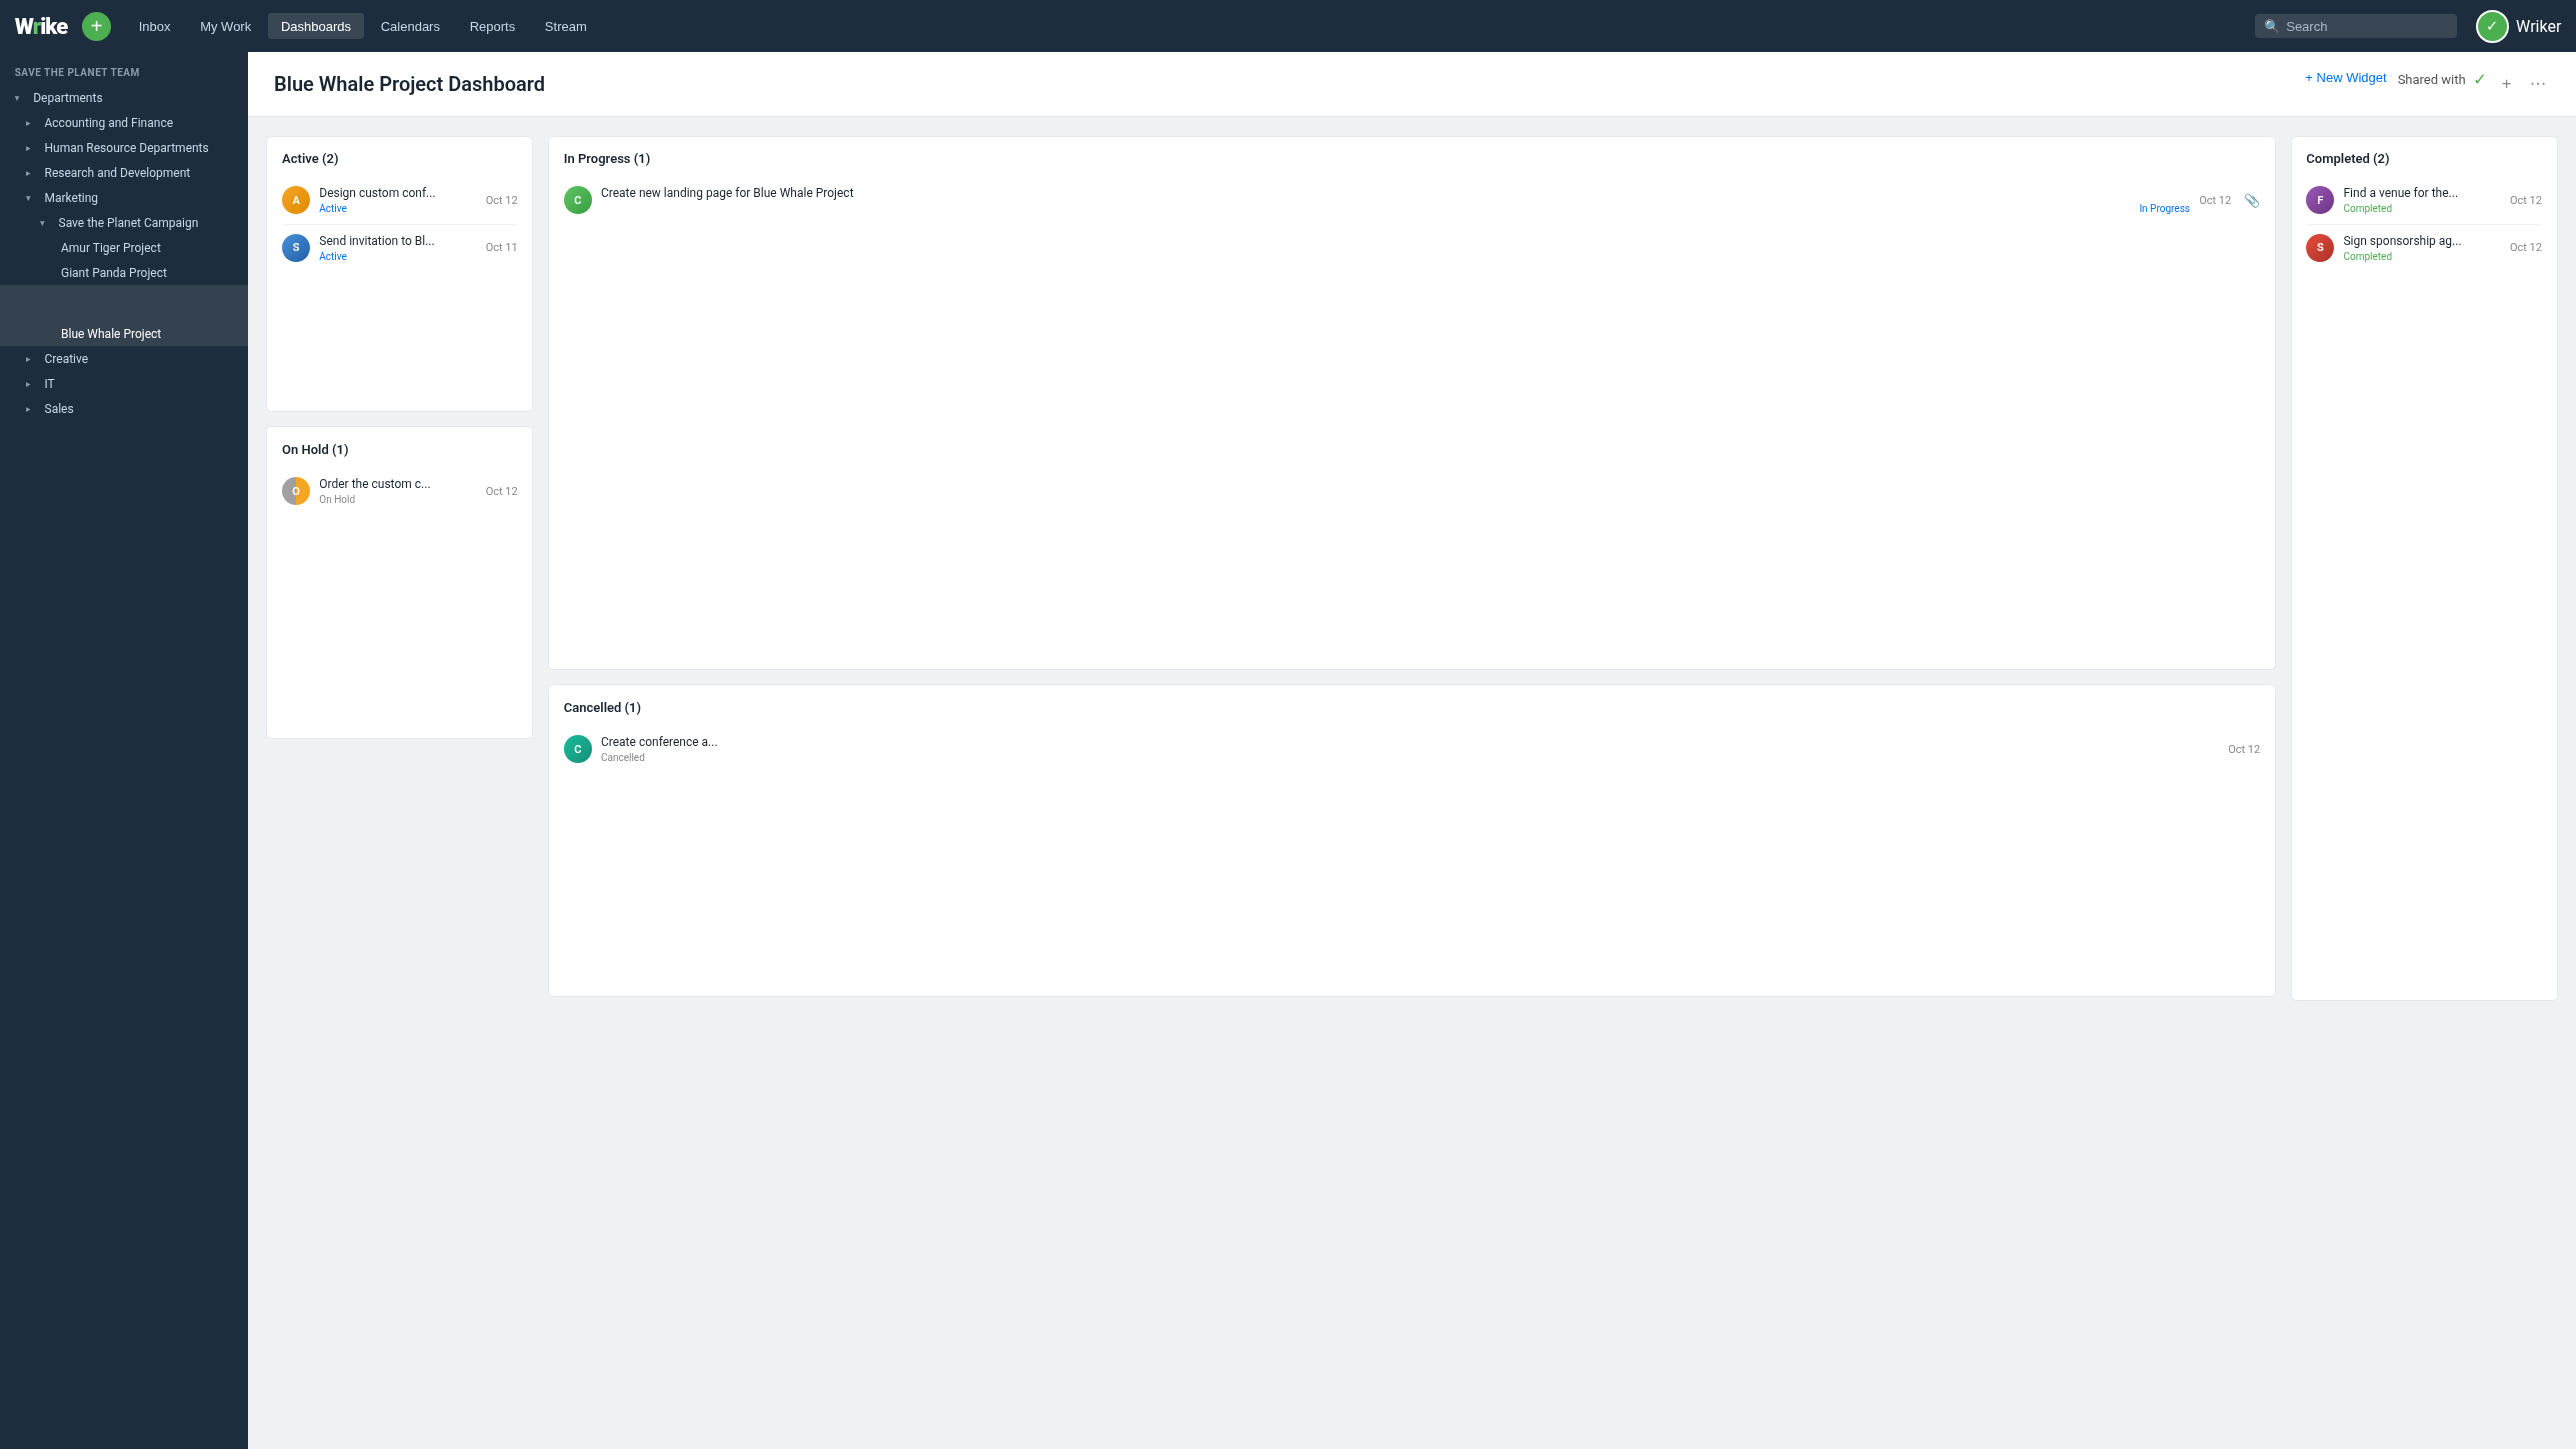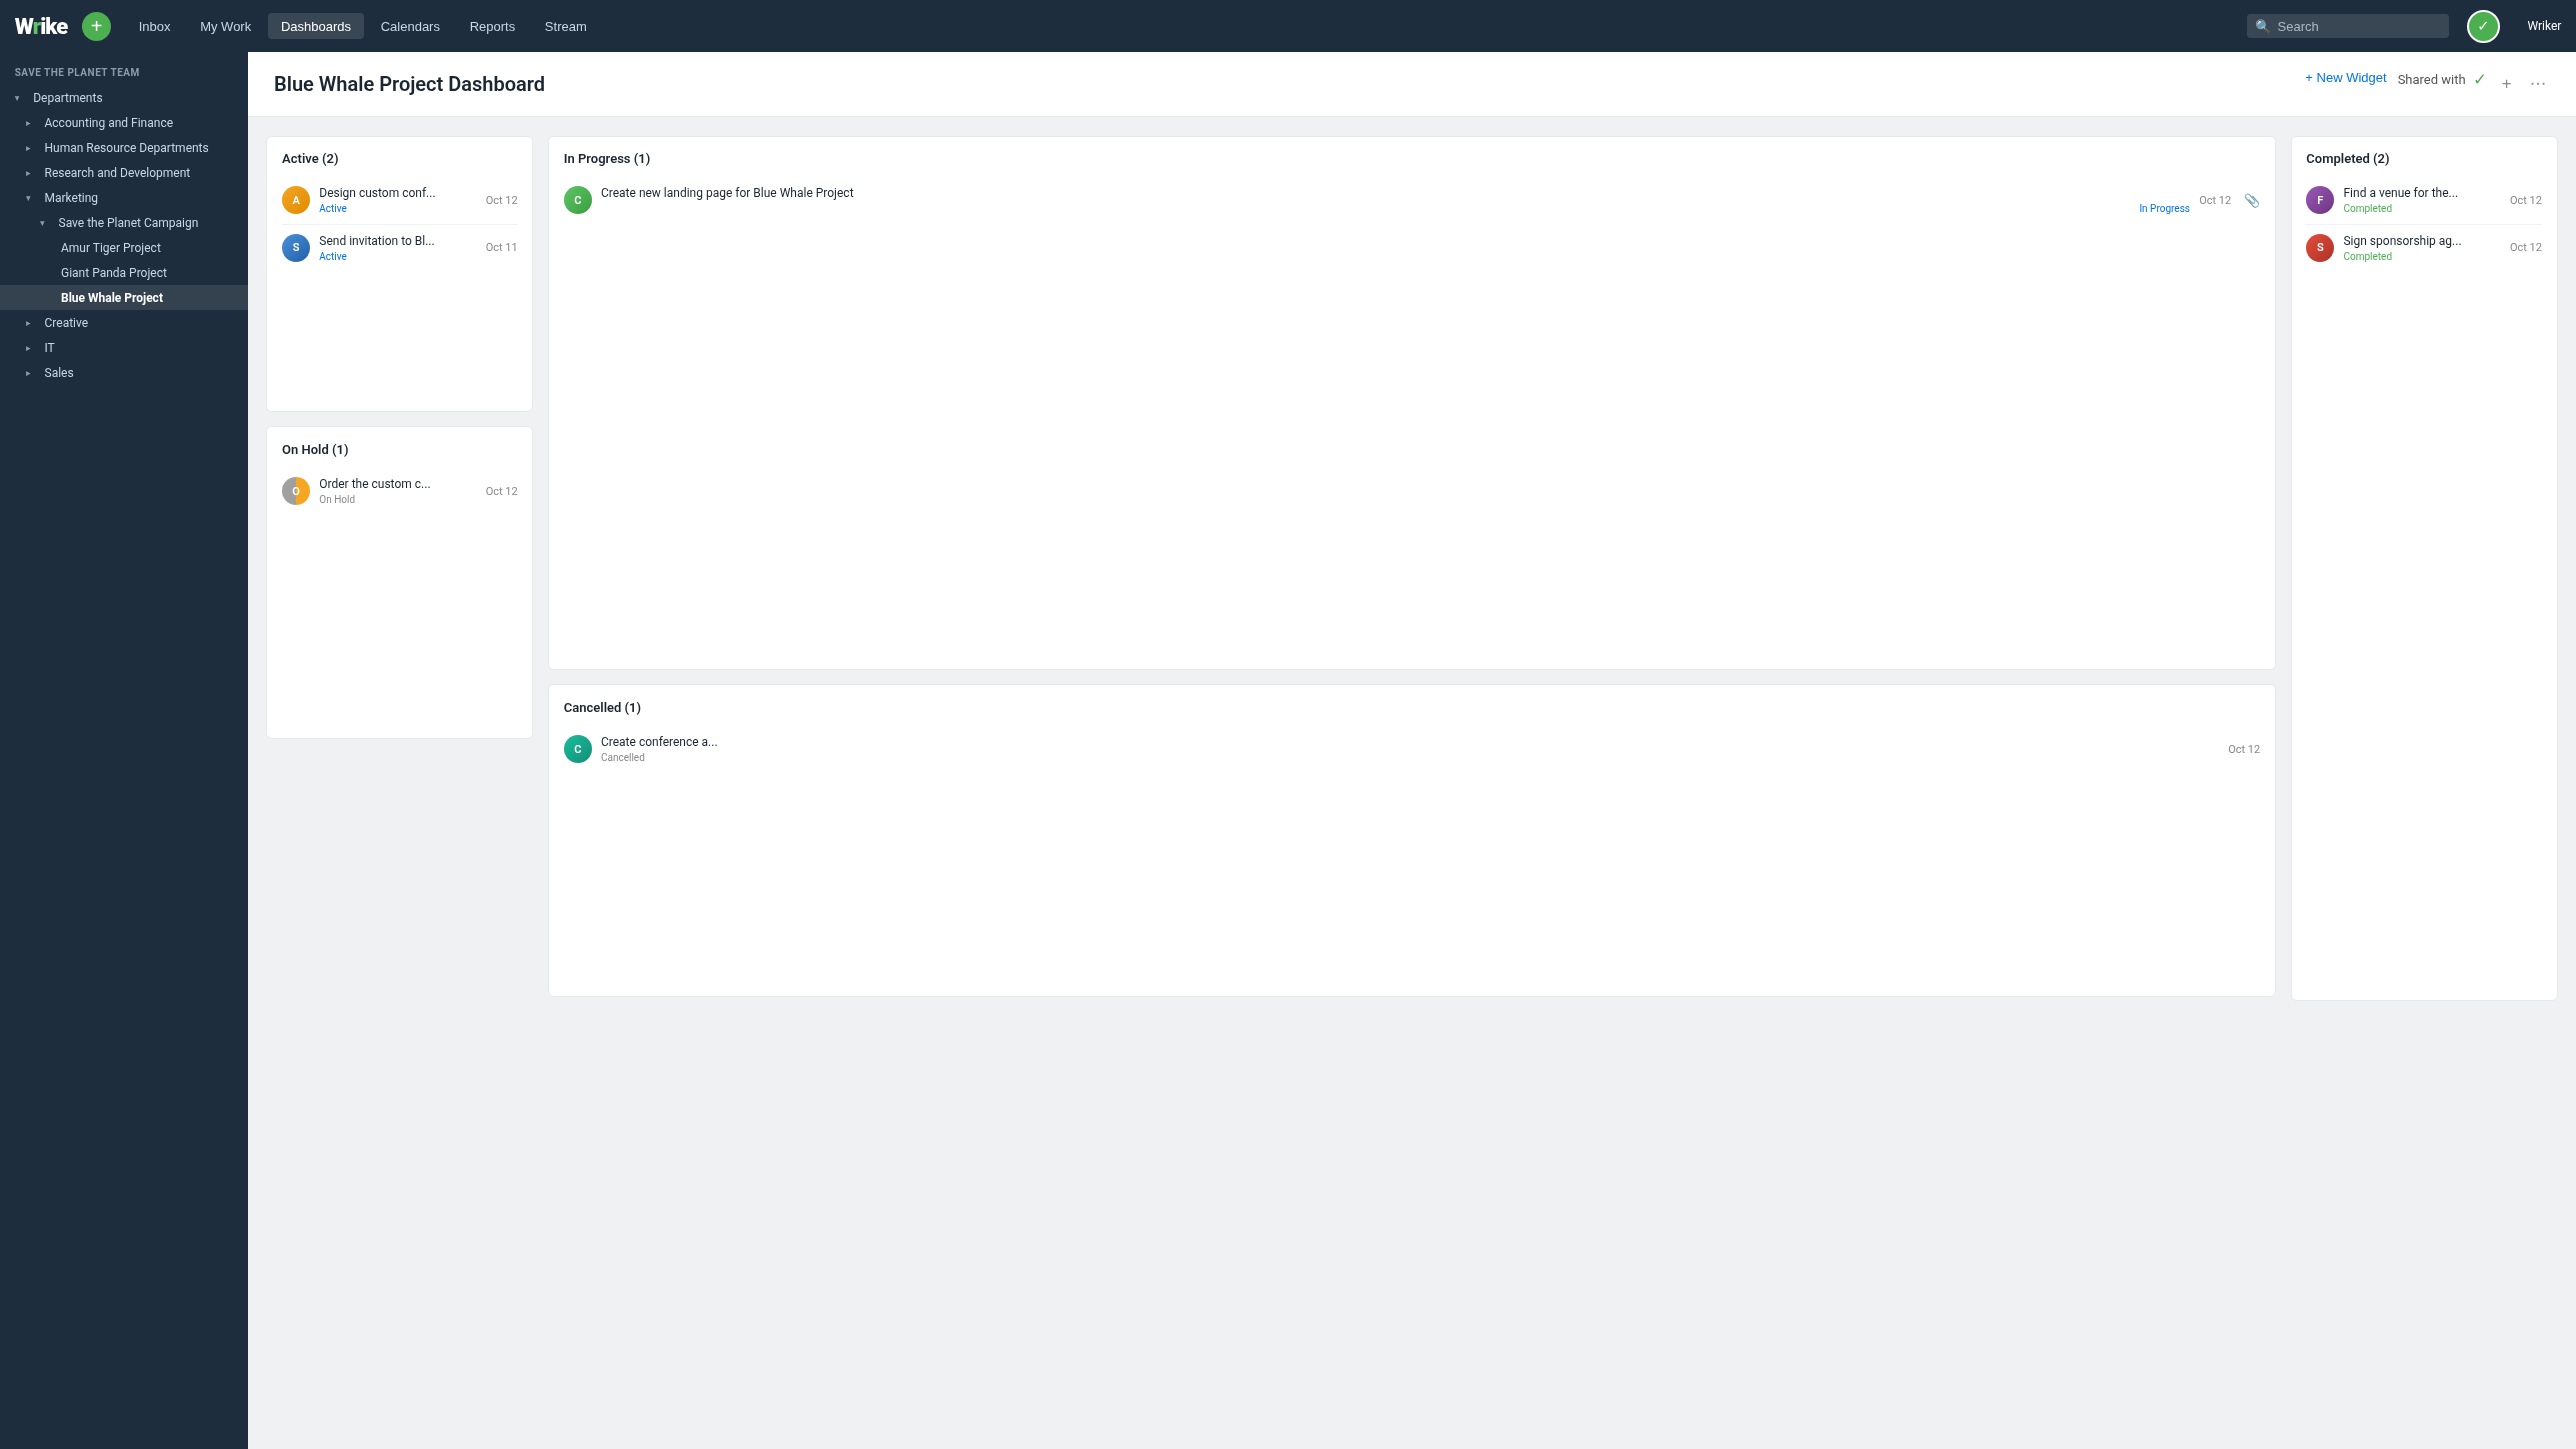--- a/index.html
+++ b/index.html
@@ -20,21 +20,21 @@
       margin-left: auto; display: flex; align-items: center; background: rgba(255,255,255,0.12); border-radius: 3.7px; padding: 4.6px 9.2px; gap: 5.5px; min-width: 202px;
     }
     .search-input { background: none; border: none; outline: none; color: #14b8a6; font-size: 13px; width: 147px; }
     .search-input::placeholder { color: #aabbc5; }
     .user-badge {
       display: flex; align-items: center; gap: 7.4px; margin-left: 14.7px; cursor: pointer;
     }
     .user-avatar-check {
       width: 33px; height: 33px; border-radius: 50%; background: #4caf50; border: 2.8px solid #fff; display: flex; align-items: center; justify-content: center; color: #fff; font-size: 14.7px;
     }
-    .user-name { color: #fff; font-size: 12px; margin-left: 20px; }
+    .user-name { color: #fff; font-size: 16px; }
 
     
     .layout { display: flex; height: 100vh; padding-top: 52px; }
 
     
     .sidebar {
       width: 248px; background: #1e2d3d; color: #c8d6e5; overflow-y: auto; flex-shrink: 0; padding-bottom: 22px;
     }
     .sidebar-team {
       padding: 14.7px 14.7px 7.4px; font-size: 10px; font-weight: 700; color: #8a9bab; letter-spacing: 0.05em; text-transform: uppercase;
@@ -156,21 +156,21 @@
 
     <div class="sidebar-item" style="padding-left:61px;">
       <span>Amur Tiger Project</span>
     </div>
 
     <div class="sidebar-item" style="padding-left:61px;">
       <span>Giant Panda Project</span>
     </div>
 
     <div class="sidebar-item active" style="padding-left:61px; background:rgba(255,255,255,0.1);">
-      <span style="color:#fff;font-weight:700;">Blue Whale Project</span>
+      <span style="color:#fff;font-weight:400;margin-top:36px;">Blue Whale Project</span>
     </div>
 
     <div class="sidebar-item" style="padding-left:26px;">
       <span class="chevron">▸</span>
       <span>Creative</span>
     </div>
 
     <div class="sidebar-item" style="padding-left:26px;">
       <span class="chevron">▸</span>
       <span>IT</span>

